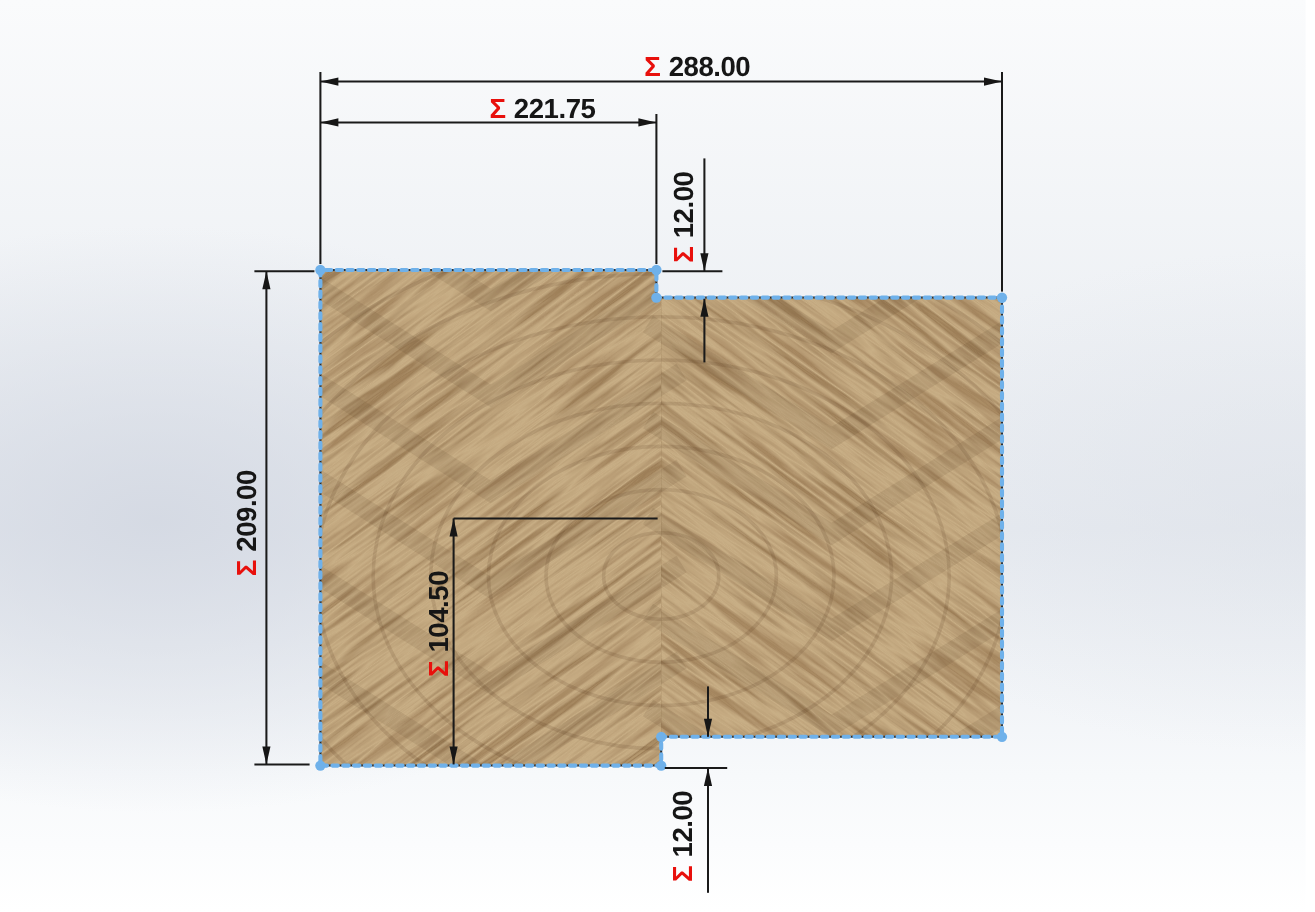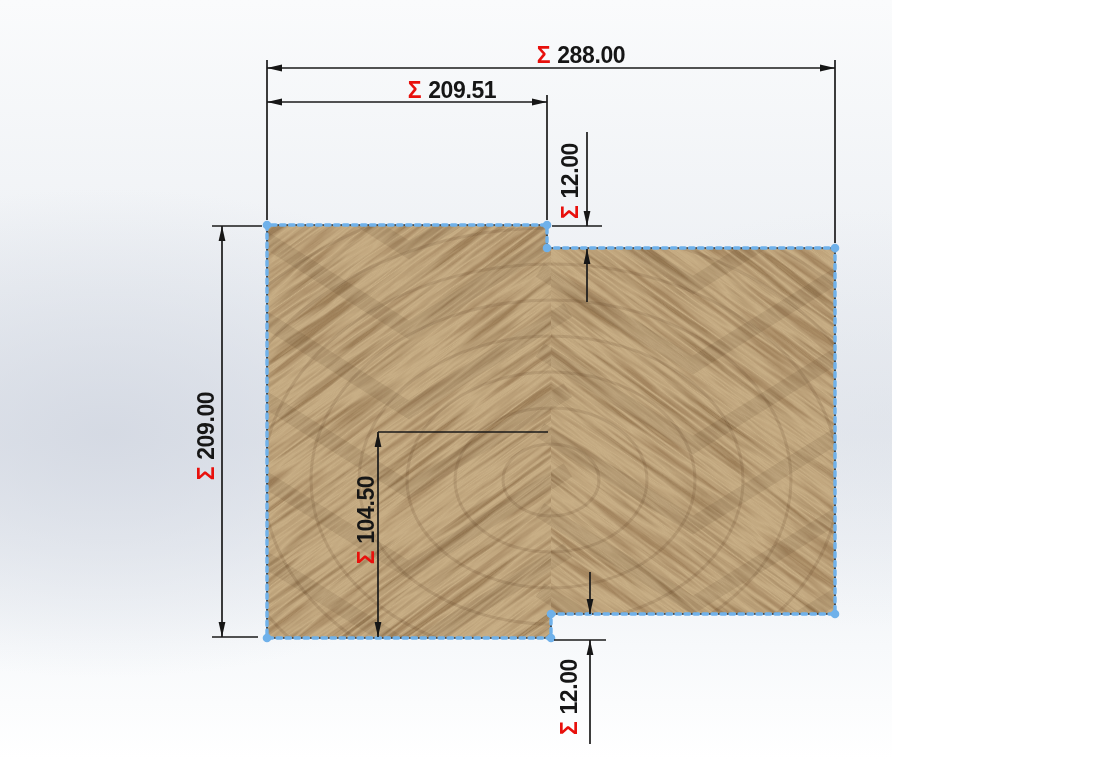--- a/index.html
+++ b/index.html
@@ -1,18 +1,18 @@
 <!DOCTYPE html>
 <html><head>
 <meta charset="utf-8">
 <style>
   html,body{margin:0;padding:0;background:#ffffff;}
   .viewport{
     position:relative;
-    width:892px;height:760px;
+    width:1088px;height:760px;
     overflow:hidden;
     font-family:"Liberation Sans",sans-serif;
     background:
       radial-gradient(620px 340px at 12% 57%, rgba(211,216,226,0.9), rgba(211,216,226,0) 72%),
       radial-gradient(560px 300px at 99% 55%, rgba(221,225,232,0.55), rgba(221,225,232,0) 70%),
       linear-gradient(to bottom, #fafbfc 0%, #edf0f4 38%, #e6eaf0 58%, #f7f9fb 85%, #ffffff 100%);
   }
   svg.canvas{position:absolute;left:0;top:0;}
   .dim{
     position:absolute;
@@ -166,21 +166,21 @@
       <path d="M590,614 L586.6,599 L593.4,599 Z"></path>
       <path d="M590,640 L586.6,655 L593.4,655 Z"></path>
     </g>
   </svg>
 
   <div class="dim h" style="left: 581px; top: 42px; color: rgb(22, 22, 22);">
     <span class="sigma" style="color: rgb(232, 16, 12);">Σ</span><span>288.00</span>
   </div>
 
   <div class="dim h" style="left: 452px; top: 77px; color: rgb(22, 22, 22);">
-    <span class="sigma" style="color: rgb(232, 16, 12);">Σ</span><span>209.51</span>
+    <span class="sigma" style="color: rgb(232, 16, 12);">Σ</span><span>221.75</span>
   </div>
 
   <div class="dim v" style="left: 570px; top: 181px; color: rgb(22, 22, 22);">
     <span class="sigma" style="color: rgb(232, 16, 12);">Σ</span><span>12.00</span>
   </div>
 
   <div class="dim v" style="left: 206px; top: 436px; color: rgb(22, 22, 22);">
     <span class="sigma" style="color: rgb(232, 16, 12);">Σ</span><span>209.00</span>
   </div>
 

